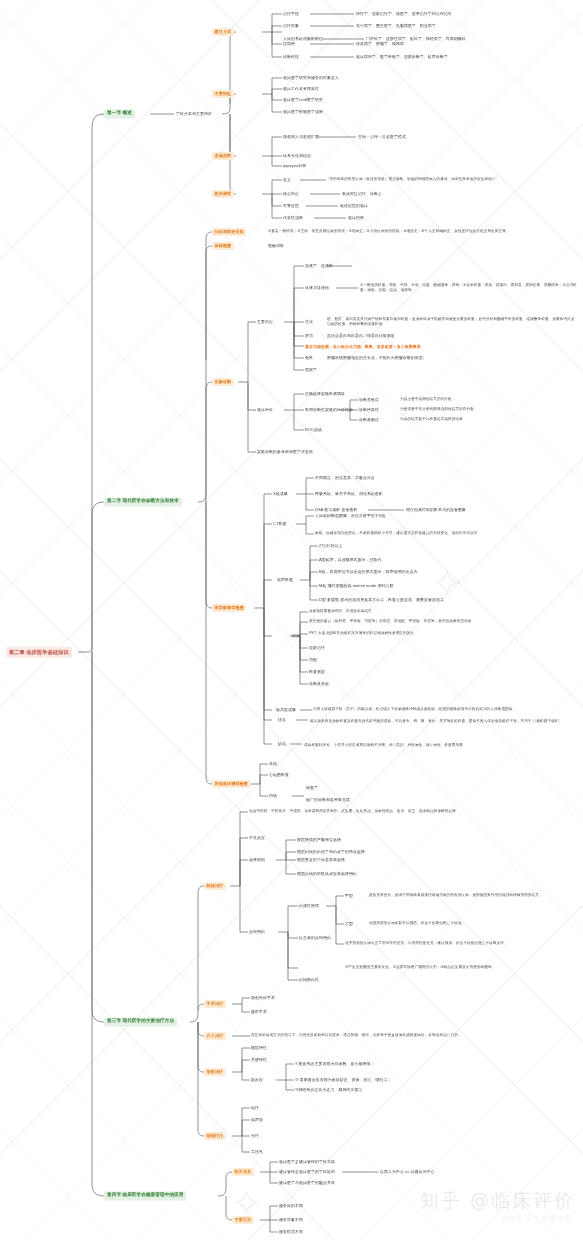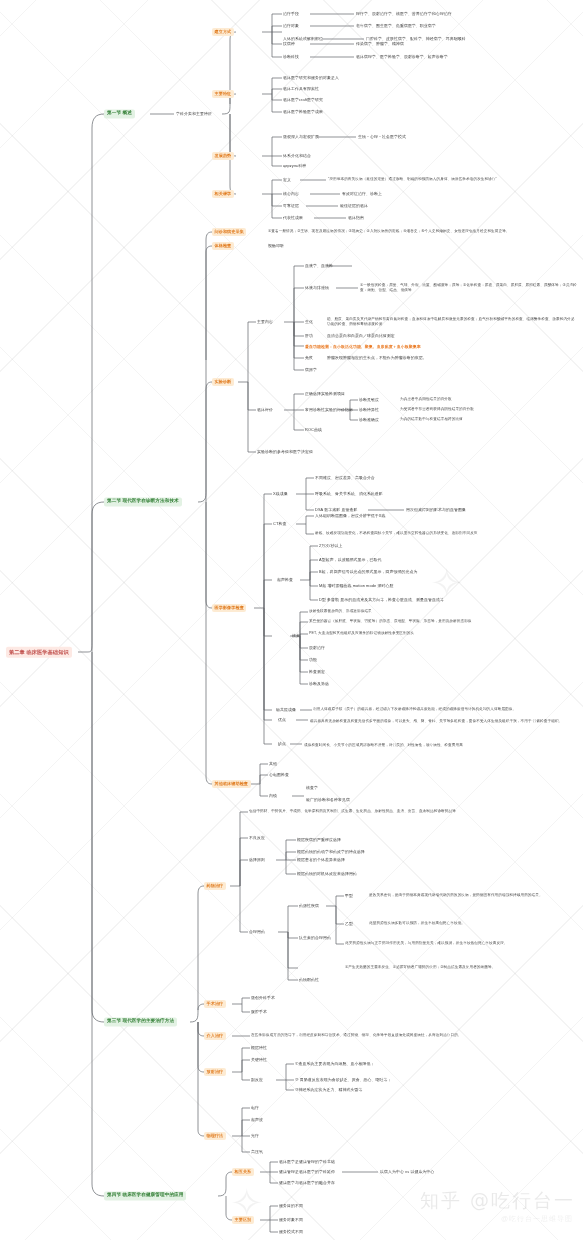--- a/index.html
+++ b/index.html
@@ -400,14 +400,14 @@
 
   <div class="node leaf" style="left:279px;top:1206px;">服务目的不同</div>
   <div class="node leaf" style="left:279px;top:1220px;">服务对象不同</div>
   <div class="node leaf" style="left:279px;top:1232px;">服务模式不同</div>
 
 </div>
 
 <div class="wm-diamond" style="left:430px;top:560px;">✧</div>
 <div class="wm-diamond" style="left:230px;top:1180px;">✧</div>
 
-<div class="wm-main">知乎 @吃行台一</div>
+<div class="wm-main">知乎 @临床评价</div>
 <div class="wm-sub">@吃行台一思维导图</div>
 
 </body></html>

